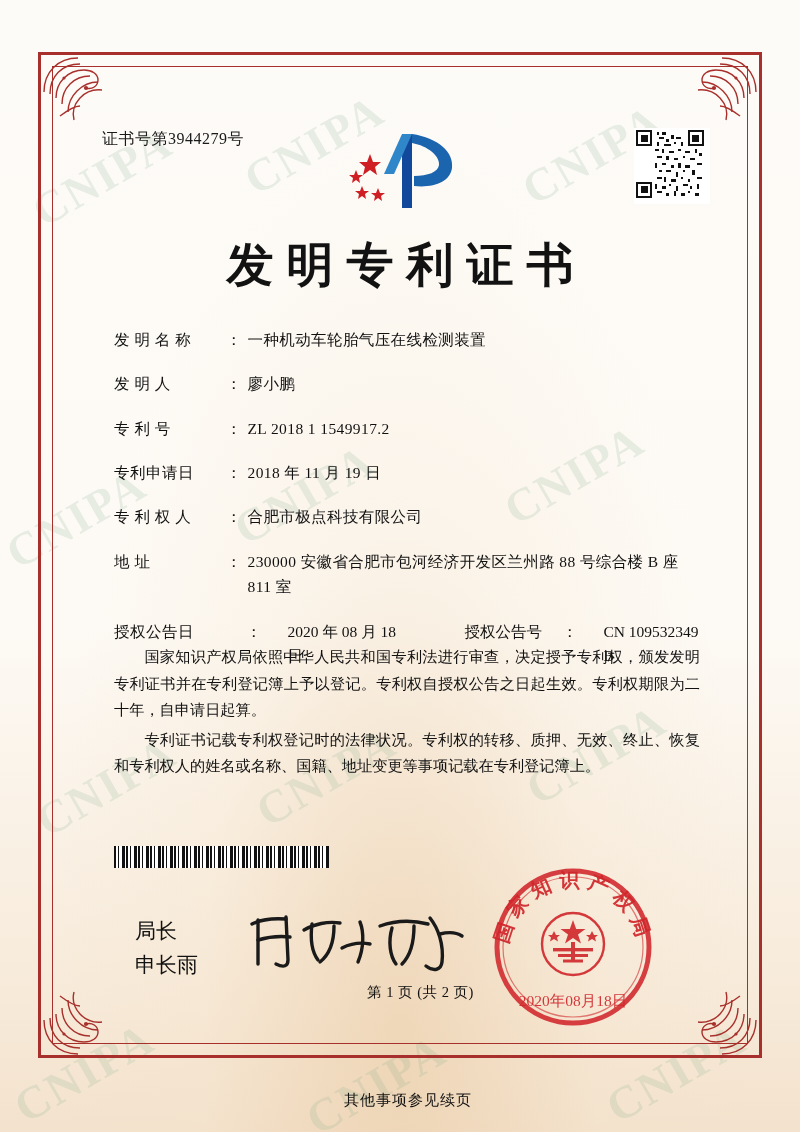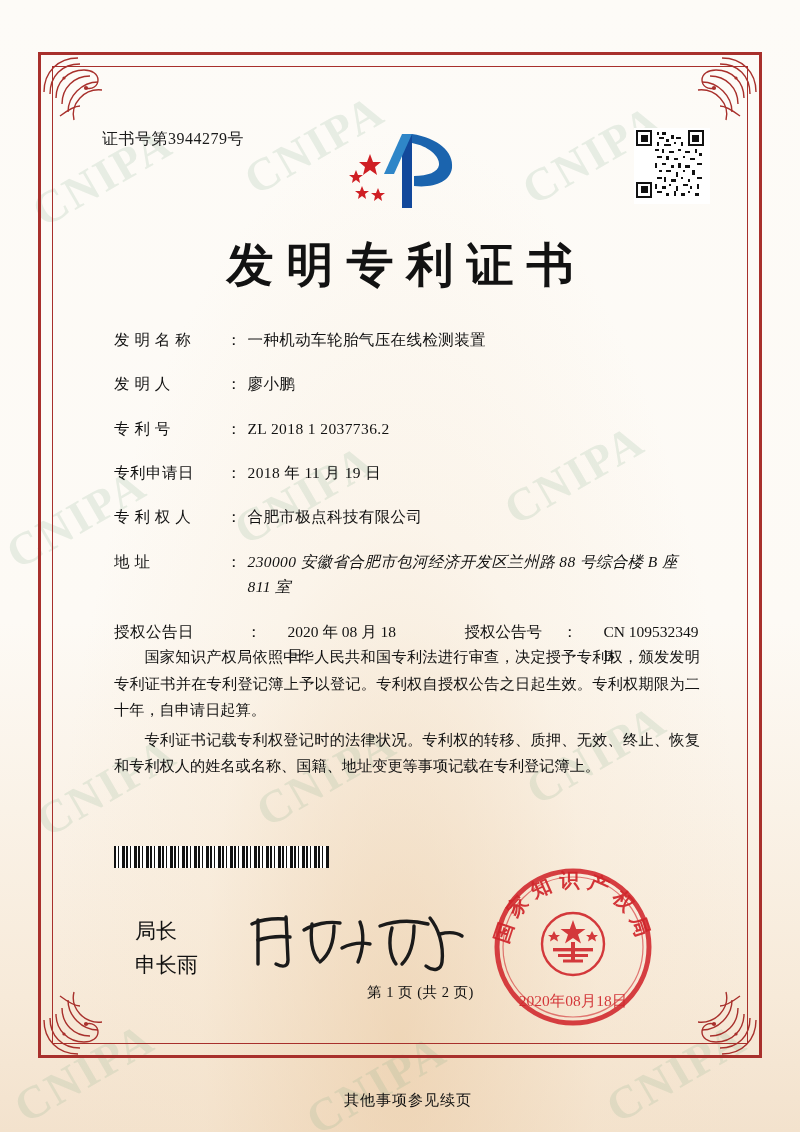--- a/index.html
+++ b/index.html
@@ -121,21 +121,21 @@
     line-height: 1.5;
   }
   .f-label {
     width: 112px;
     flex: none;
     letter-spacing: 0.5px;
     white-space: nowrap;
   }
   .f-colon { flex: none; margin-right: 6px; }
   .f-value { flex: 1; letter-spacing: 0.4px; }
-  .f-value.wrap { line-height: 1.62; font-style: italic; }
+  .f-value.wrap { line-height: 1.62; }
 
   .row-inline { display:flex; align-items: baseline; gap: 20px; }
   .second-label {
     margin-left: 44px;
     white-space: nowrap;
   }
 
   .paragraphs {
     position: absolute;
     left: 62px; right: 48px;
@@ -410,21 +410,21 @@
           <div class="f-value">一种机动车轮胎气压在线检测装置</div>
         </div>
         <div class="field-row">
           <div class="f-label">发 明 人</div>
           <div class="f-colon">：</div>
           <div class="f-value">廖小鹏</div>
         </div>
         <div class="field-row">
           <div class="f-label">专 利 号</div>
           <div class="f-colon">：</div>
-          <div class="f-value">ZL 2018 1 2037736.2</div>
+          <div class="f-value">ZL 2018 1 1549917.2</div>
         </div>
         <div class="field-row">
           <div class="f-label">专利申请日</div>
           <div class="f-colon">：</div>
           <div class="f-value">2018 年 11 月 19 日</div>
         </div>
         <div class="field-row">
           <div class="f-label">专 利 权 人</div>
           <div class="f-colon">：</div>
           <div class="f-value">合肥市极点科技有限公司</div>

